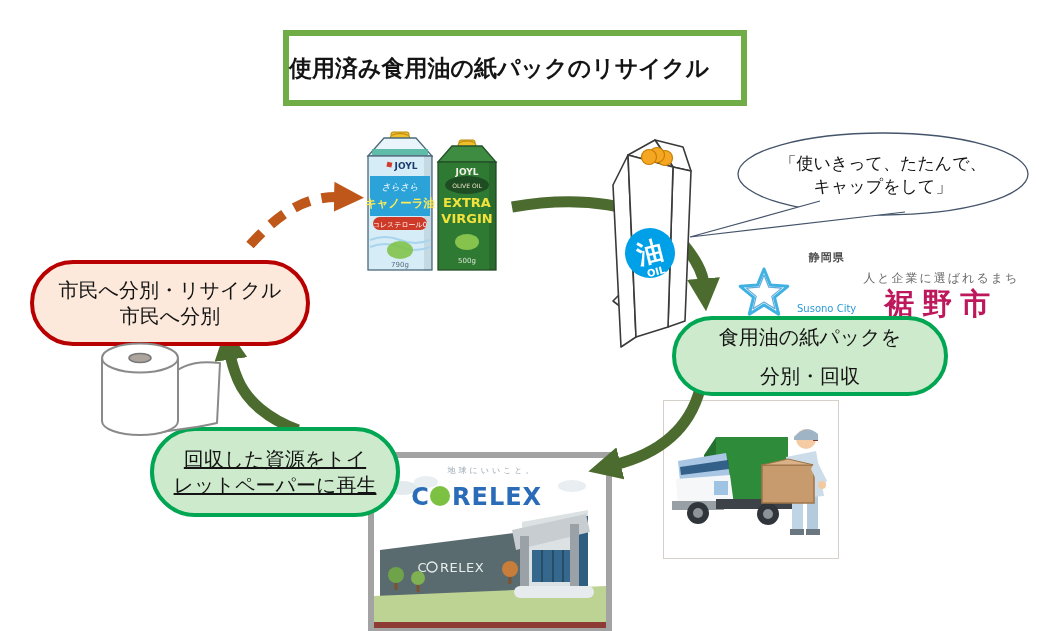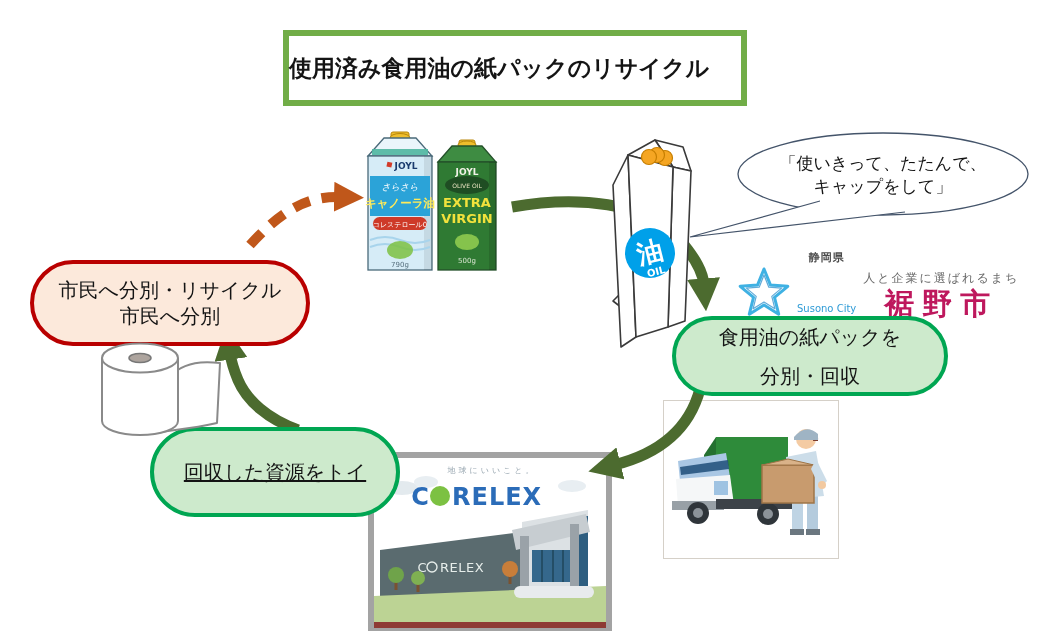--- a/index.html
+++ b/index.html
@@ -218,20 +218,21 @@
     </div>
   </div>
 
   <div class="abs pill green-pill1">
     <span>食用油の紙パックを</span>
     <span>分別・回収</span>
   </div>
 
   <div class="abs pill green-pill2">
     <span>回収した資源をトイ</span>
+    <span>レットペーパーに再生</span>
   </div>
 
   <svg class="abs layer3" style="left:90px; top:333px;" width="140" height="120" viewBox="0 0 140 120">
     <path d="M86 38 C98 30 110 28 130 30 L127 90 C106 95 84 97 64 100 C72 92 80 70 86 38 Z" fill="#FFFFFF" stroke="#8A8A8A" stroke-width="2" stroke-linejoin="round"></path>
     <path d="M62 58 L70 97 L79 62 Z" fill="#CFCFCF"></path>
     <path d="M12 25 V88 C12 96 29 102 50 102 C71 102 88 96 88 88 V25" fill="#FFFFFF" stroke="#8A8A8A" stroke-width="2"></path>
     <ellipse cx="50" cy="25" rx="38" ry="14.5" fill="#FFFFFF" stroke="#8A8A8A" stroke-width="2"></ellipse>
     <ellipse cx="50" cy="25" rx="11" ry="4.5" fill="#ADA49E" stroke="#777777" stroke-width="1.5"></ellipse>
   </svg>
 

